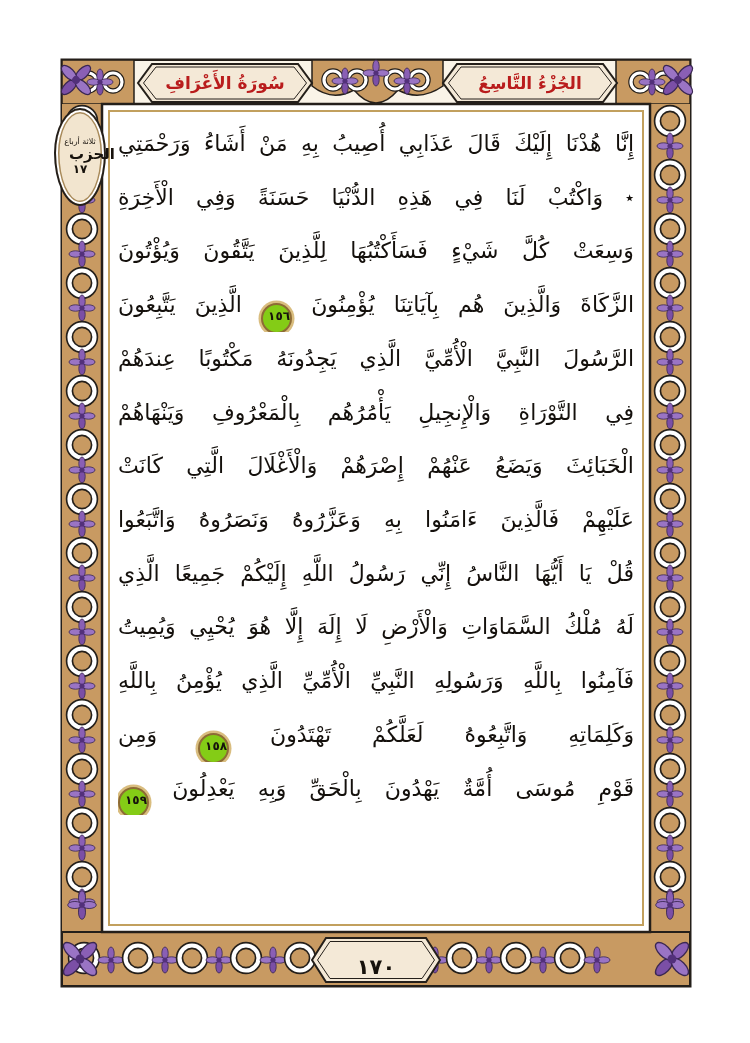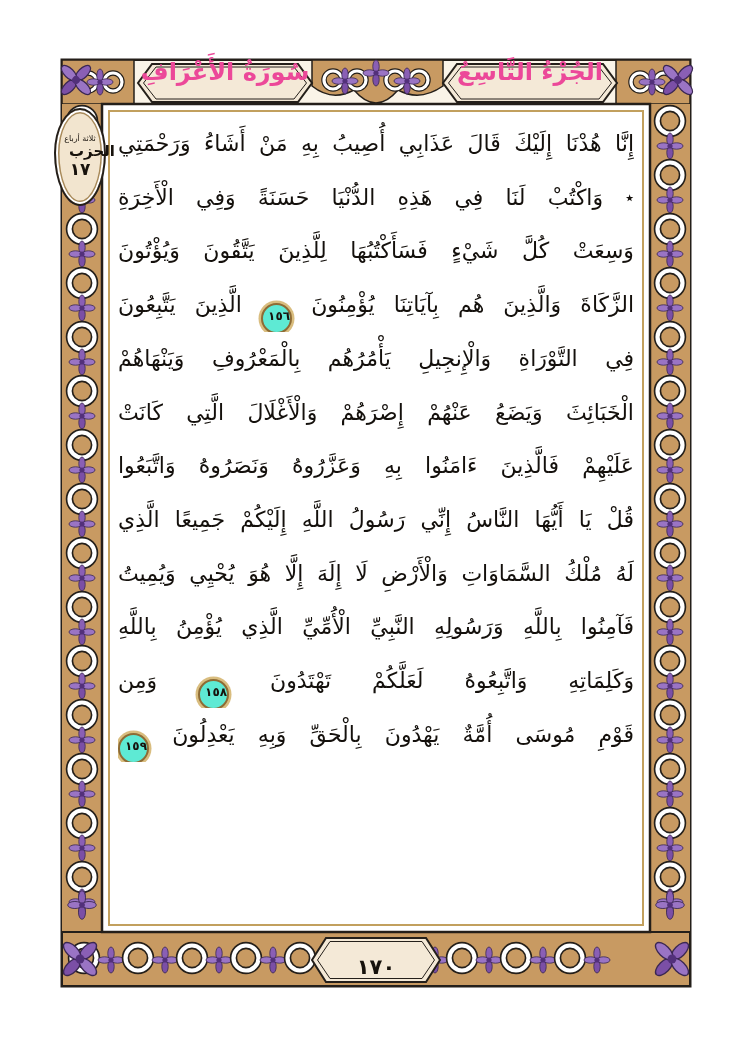--- a/index.html
+++ b/index.html
@@ -1,54 +1,54 @@
 <!DOCTYPE html>
 <html lang="ar" dir="rtl"><head>
 <meta charset="utf-8">
 <style>
   html,body{margin:0;padding:0;background:#ffffff;}
   body{width:750px;height:1043px;position:relative;font-family:"DejaVu Sans",sans-serif;overflow:hidden;}
   #frame{position:absolute;left:0;top:0;z-index:1;}
   .cartouche-label{
-    position:absolute;top:53px;height:38px;width:174px;z-index:3;
+    position:absolute;top:64px;height:38px;width:174px;z-index:3;
     display:flex;align-items:center;justify-content:center;
-    font-weight:bold;font-size:24px;color:#ec4899;letter-spacing:0;
+    font-weight:bold;font-size:17px;color:#b91c1c;letter-spacing:0;
   }
   .cartouche-label.juz{left:443px;}
   .cartouche-label.surah{left:138px;}
   .hizb-badge{
     position:absolute;left:54px;top:108px;width:48px;height:94px;z-index:3;
     background:#f2e5cf;border:2.5px solid #241f1a;
     border-radius:50% 50% 50% 50% / 46% 46% 54% 54%;
     box-shadow:inset 0 0 0 2px #ffffff, inset 0 0 0 3.5px #a88a5a;
     display:flex;flex-direction:column;align-items:center;justify-content:center;
     color:#17120c;text-align:center;line-height:1.15;
   }
   .hizb-frac{font-size:8px;}
   .hizb-word{font-size:15px;font-weight:bold;padding-left:24px;}
-  .hizb-num{font-size:17px;font-weight:bold;}
+  .hizb-num{font-size:12px;font-weight:bold;}
   .page-num{
     position:absolute;left:312px;top:938px;width:128px;height:57px;z-index:3;
     display:flex;align-items:center;justify-content:center;
     font-size:21px;font-weight:bold;color:#17120c;
   }
   .qarea{
     position:absolute;left:118px;top:117px;width:516px;height:806px;z-index:2;
     direction:rtl;
   }
   .qline{
     height:53.73px;line-height:53.73px;overflow:hidden;
     text-align:justify;text-align-last:justify;-moz-text-align-last:justify;
     font-size:22px;color:#14100c;white-space:normal;
   }
   .qtext{color:#14100c;}
   .rub{font-size:16px;vertical-align:2px;color:#14100c;}
   .aya{
     display:inline-block;width:27px;height:27px;border-radius:50%;
-    background:#5eead4;border:2px solid #8d6b35;
+    background:#84cc16;border:2px solid #8d6b35;
     box-shadow:0 0 0 2.5px #d9bd7f;
     font-size:12px;line-height:23px;text-align:center;
     vertical-align:-8px;font-weight:bold;color:#17120c;
   }
 </style>
 </head>
 <body>
 
 <svg id="frame" width="750" height="1043" viewBox="0 0 750 1043" aria-hidden="true">
   <defs>
@@ -169,20 +169,21 @@
   <span class="hizb-frac">ثلاثة أرباع</span>
   <span class="hizb-word">الحزب</span>
   <span class="hizb-num">١٧</span>
 </div>
 
 <div class="qarea">
     <div class="qline"><span class="qtext">إِنَّا هُدْنَا إِلَيْكَ قَالَ عَذَابِي أُصِيبُ بِهِ مَنْ أَشَاءُ وَرَحْمَتِي</span></div>
     <div class="qline"><span class="rub">٭</span> <span class="qtext">وَاكْتُبْ لَنَا فِي هَذِهِ الدُّنْيَا حَسَنَةً وَفِي الْأَخِرَةِ</span></div>
     <div class="qline"><span class="qtext">وَسِعَتْ كُلَّ شَيْءٍ فَسَأَكْتُبُهَا لِلَّذِينَ يَتَّقُونَ وَيُؤْتُونَ</span></div>
     <div class="qline"><span class="qtext">الزَّكَاةَ وَالَّذِينَ هُم بِآيَاتِنَا يُؤْمِنُونَ</span> <span class="aya">١٥٦</span> <span class="qtext">الَّذِينَ يَتَّبِعُونَ</span></div>
+    <div class="qline"><span class="qtext">الرَّسُولَ النَّبِيَّ الْأُمِّيَّ الَّذِي يَجِدُونَهُ مَكْتُوبًا عِندَهُمْ</span></div>
     <div class="qline"><span class="qtext">فِي التَّوْرَاةِ وَالْإِنجِيلِ يَأْمُرُهُم بِالْمَعْرُوفِ وَيَنْهَاهُمْ</span></div>
     <div class="qline"><span class="qtext">الْخَبَائِثَ وَيَضَعُ عَنْهُمْ إِصْرَهُمْ وَالْأَغْلَالَ الَّتِي كَانَتْ</span></div>
     <div class="qline"><span class="qtext">عَلَيْهِمْ فَالَّذِينَ ءَامَنُوا بِهِ وَعَزَّرُوهُ وَنَصَرُوهُ وَاتَّبَعُوا</span></div>
     <div class="qline"><span class="qtext">قُلْ يَا أَيُّهَا النَّاسُ إِنِّي رَسُولُ اللَّهِ إِلَيْكُمْ جَمِيعًا الَّذِي</span></div>
     <div class="qline"><span class="qtext">لَهُ مُلْكُ السَّمَاوَاتِ وَالْأَرْضِ لَا إِلَهَ إِلَّا هُوَ يُحْيِي وَيُمِيتُ</span></div>
     <div class="qline"><span class="qtext">فَآمِنُوا بِاللَّهِ وَرَسُولِهِ النَّبِيِّ الْأُمِّيِّ الَّذِي يُؤْمِنُ بِاللَّهِ</span></div>
     <div class="qline"><span class="qtext">وَكَلِمَاتِهِ وَاتَّبِعُوهُ لَعَلَّكُمْ تَهْتَدُونَ</span> <span class="aya">١٥٨</span> <span class="qtext">وَمِن</span></div>
     <div class="qline"><span class="qtext">قَوْمِ مُوسَى أُمَّةٌ يَهْدُونَ بِالْحَقِّ وَبِهِ يَعْدِلُونَ</span> <span class="aya">١٥٩</span></div>
   </div>
 

